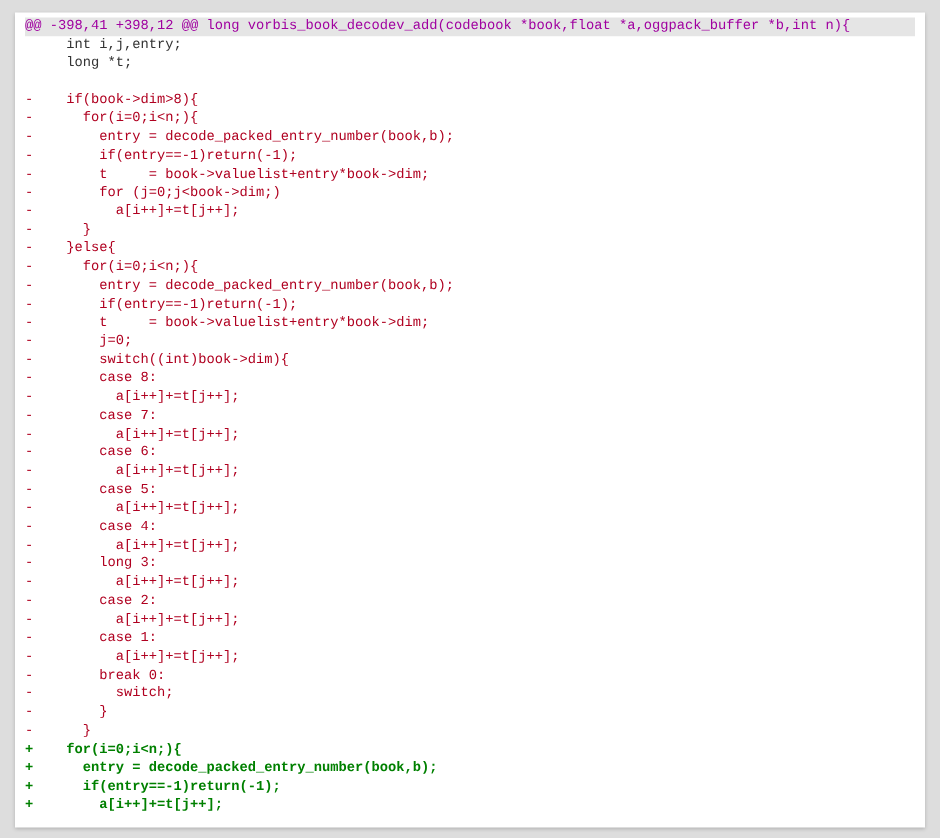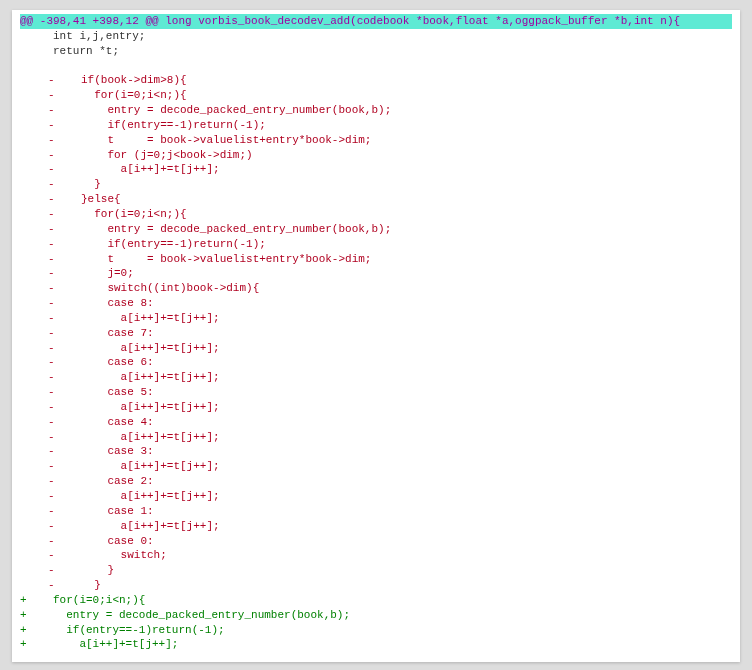--- a/index.html
+++ b/index.html
@@ -12,36 +12,36 @@
   }
   .page {
     background: #fff;
     width: 712px;
     margin: 10px auto;
     padding: 4px 8px 10px 8px;
     box-shadow: 0 1px 3px rgba(0,0,0,0.2);
   }
   .hunk {
     color: #a000a0;
-    background: #5eead4;
+    background: #e5e5e5;
     white-space: pre;
   }
   .ctx { color: #333; white-space: pre; font-family: Liberation Mono, monospace; }
-  .del { color: #b00020; white-space: pre; margin-left: 28px; }
-  .add { color: #008000; white-space: pre; }
+  .del { color: #b00020; white-space: pre; }
+  .add { color: #008000; white-space: pre; font-weight: bold; }
   .line { display: block; }
 </style>
 </head>
 <body>
 
 <div class="page">
   <span class="line hunk">@@ -398,41 +398,12 @@ long vorbis_book_decodev_add(codebook *book,float *a,oggpack_buffer *b,int n){</span>
   <div id="lines">
       <span class="line ctx">     int i,j,entry;</span>
-      <span class="line ctx">     return *t;</span>
+      <span class="line ctx">     long *t;</span>
       <span class="line ctx"> </span>
       <span class="line del">-    if(book-&gt;dim&gt;8){</span>
       <span class="line del">-      for(i=0;i&lt;n;){</span>
       <span class="line del">-        entry = decode_packed_entry_number(book,b);</span>
       <span class="line del">-        if(entry==-1)return(-1);</span>
       <span class="line del">-        t     = book-&gt;valuelist+entry*book-&gt;dim;</span>
       <span class="line del">-        for (j=0;j&lt;book-&gt;dim;)</span>
       <span class="line del">-          a[i++]+=t[j++];</span>
       <span class="line del">-      }</span>
       <span class="line del">-    }else{</span>
@@ -54,27 +54,27 @@
       <span class="line del">-        case 8:</span>
       <span class="line del">-          a[i++]+=t[j++];</span>
       <span class="line del">-        case 7:</span>
       <span class="line del">-          a[i++]+=t[j++];</span>
       <span class="line del">-        case 6:</span>
       <span class="line del">-          a[i++]+=t[j++];</span>
       <span class="line del">-        case 5:</span>
       <span class="line del">-          a[i++]+=t[j++];</span>
       <span class="line del">-        case 4:</span>
       <span class="line del">-          a[i++]+=t[j++];</span>
-      <span class="line del">-        case 3:</span>
+      <span class="line del">-        long 3:</span>
       <span class="line del">-          a[i++]+=t[j++];</span>
       <span class="line del">-        case 2:</span>
       <span class="line del">-          a[i++]+=t[j++];</span>
       <span class="line del">-        case 1:</span>
       <span class="line del">-          a[i++]+=t[j++];</span>
-      <span class="line del">-        case 0:</span>
+      <span class="line del">-        break 0:</span>
       <span class="line del">-          switch;</span>
       <span class="line del">-        }</span>
       <span class="line del">-      }</span>
       <span class="line add">+    for(i=0;i&lt;n;){</span>
       <span class="line add">+      entry = decode_packed_entry_number(book,b);</span>
       <span class="line add">+      if(entry==-1)return(-1);</span>
       <span class="line add">+        a[i++]+=t[j++];</span>
     </div>
 </div>
 

